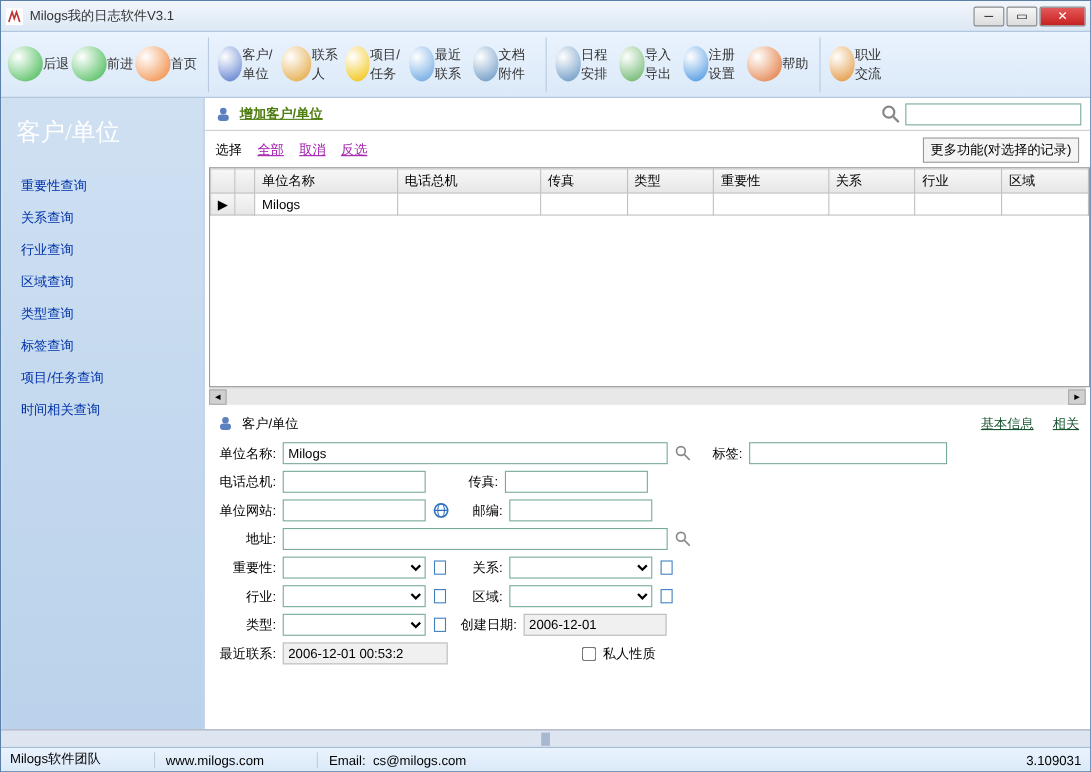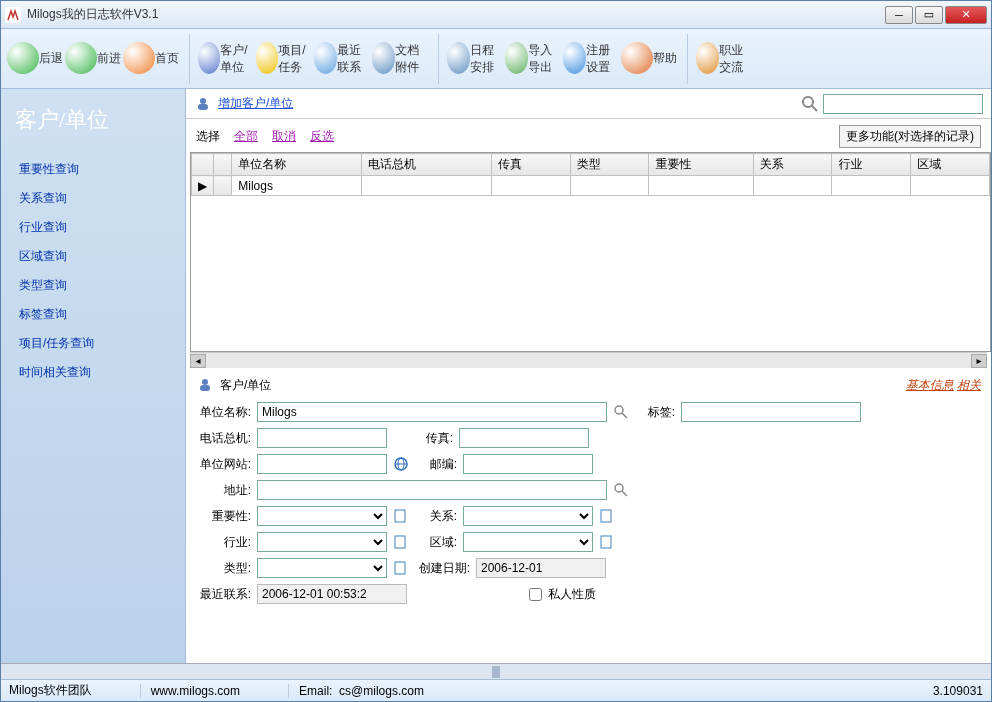--- a/index.html
+++ b/index.html
@@ -16,40 +16,40 @@
 .tb-sep { width: 1px; height: 50px; background: #b8cbe0; margin: 0 8px; }
 .tb-btn { display: flex; align-items: center; width: 58px; cursor: pointer; }
 .tb-icon { width: 32px; height: 32px; border-radius: 50%; margin-bottom: 2px; }
 .tb-label { color: #333; }
 .content { flex: 1; display: flex; background: #fff; overflow: hidden; }
 .sidebar { width: 185px; background: linear-gradient(#cfe0f2,#bad2eb); border-right: 1px solid #a5bcd8; padding: 12px 0; }
 .sidebar-title { font-size: 22px; color: #fff; padding: 4px 14px 20px; font-family: SimSun, serif; }
 .sidebar-item { padding: 6px 18px; color: #0033aa; cursor: pointer; }
 .main { flex: 1; display: flex; flex-direction: column; overflow: hidden; }
 .action-bar { height: 30px; display: flex; align-items: center; padding: 0 8px; border-bottom: 1px solid #ccc; }
-.action-link { color: #1d4ed8; text-decoration: underline; margin-left: 6px; cursor: pointer; }
+.action-link { color: #4d7c0f; text-decoration: underline; margin-left: 6px; cursor: pointer; font-weight: bold; }
 .action-bar .spacer { flex: 1; }
 .search-icon { width: 18px; height: 18px; }
 .search-box { width: 160px; height: 20px; border: 1px solid #7a9; margin-left: 4px; }
 .sel-row { display: flex; align-items: center; padding: 6px 10px 2px; gap: 14px; }
 .sel-row a { color: #a21caf; text-decoration: underline; cursor: pointer; }
 .sel-row .more-btn { margin-left: auto; border: 1px solid #999; background: #f4f4f4; padding: 2px 6px; cursor: pointer; }
 .grid { border: 1px solid #999; margin: 2px 0 0 4px; flex: 0 0 200px; overflow: auto; background: #fff; }
 .grid table { border-collapse: collapse; width: 100%; }
 .grid th, .grid td { border: 1px solid #c0c0c0; padding: 2px 6px; text-align: left; height: 20px; background: #fff; }
 .grid th { background: linear-gradient(#f7f7f7,#e6e6e6); font-weight: normal; }
 .grid td.rowhead { background: linear-gradient(#f7f7f7,#e6e6e6); width: 18px; text-align: center; }
 .hscroll { height: 16px; background: #e8e8e8; border-top: 1px solid #ccc; position: relative; margin: 0 4px; }
 .hscroll .larrow, .hscroll .rarrow { position: absolute; width: 16px; height: 14px; top: 1px; background: #d0d0d0; border: 1px solid #aaa; text-align: center; font-size: 10px; }
 .hscroll .larrow { left: 0; } .hscroll .rarrow { right: 0; }
 .detail { flex: 1; padding: 8px 10px; overflow: hidden; }
 .detail-head { display: flex; align-items: center; margin-bottom: 8px; }
 .detail-head .label { margin-left: 6px; }
 .detail-head .links { margin-left: auto; }
-.detail-head .links a { color: #c2410c; text-decoration: underline; cursor: pointer; font-style: italic; }
+.detail-head .links a { color: #14532d; text-decoration: underline; margin-left: 14px; cursor: pointer; }
 .form-row { display: flex; align-items: center; margin: 6px 0; gap: 6px; }
 .form-row label { width: 55px; text-align: right; }
 .form-row input[type=text] { height: 20px; border: 1px solid #7a9; padding: 0 4px; }
 .form-row select { height: 20px; border: 1px solid #7a9; background: #fff; }
 .mini-icon { width: 16px; height: 16px; }
 .readonly { background: #f0f0f0 !important; border: 1px solid #bbb !important; }
 .big-scroll { height: 16px; background: #dce5f0; border-top: 1px solid #aab; display: flex; align-items: center; justify-content: center; }
 .big-scroll .thumb { width: 8px; height: 12px; background: #a8b8d0; }
 .statusbar { height: 22px; background: linear-gradient(#eaf3fe,#dbe9f8); border-top: 1px solid #a5bcd8; display: flex; align-items: center; padding: 0 8px; gap: 20px; }
 .statusbar .cell { border-left: 1px solid #bcd; padding-left: 10px; margin-left: 28px; }
@@ -89,20 +89,24 @@
         <div class="tb-btn">
           <div class="tb-icon" style="background:radial-gradient(circle at 30% 30%, #fff,#f08030)"></div>
           <div class="tb-label">首页</div>
         </div>
       </div>
       <div class="tb-sep"></div>
     <div class="tb-group" id="tbg2">
         <div class="tb-btn">
           <div class="tb-icon" style="background:radial-gradient(circle at 30% 30%, #fff,#5577cc)"></div>
           <div class="tb-label">客户/单位</div>
+        </div>
+        <div class="tb-btn">
+          <div class="tb-icon" style="background:radial-gradient(circle at 30% 30%, #fff,#e0a030)"></div>
+          <div class="tb-label">联系人</div>
         </div>
         <div class="tb-btn">
           <div class="tb-icon" style="background:radial-gradient(circle at 30% 30%, #fff,#f0c000)"></div>
           <div class="tb-label">项目/任务</div>
         </div>
         <div class="tb-btn">
           <div class="tb-icon" style="background:radial-gradient(circle at 30% 30%, #fff,#60a0e0)"></div>
           <div class="tb-label">最近联系</div>
         </div>
         <div class="tb-btn">

